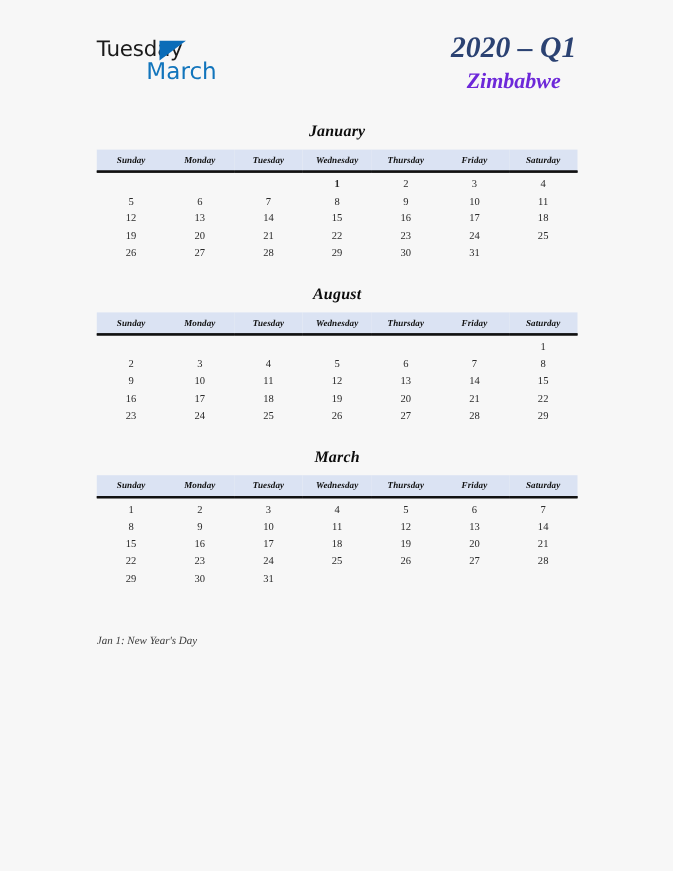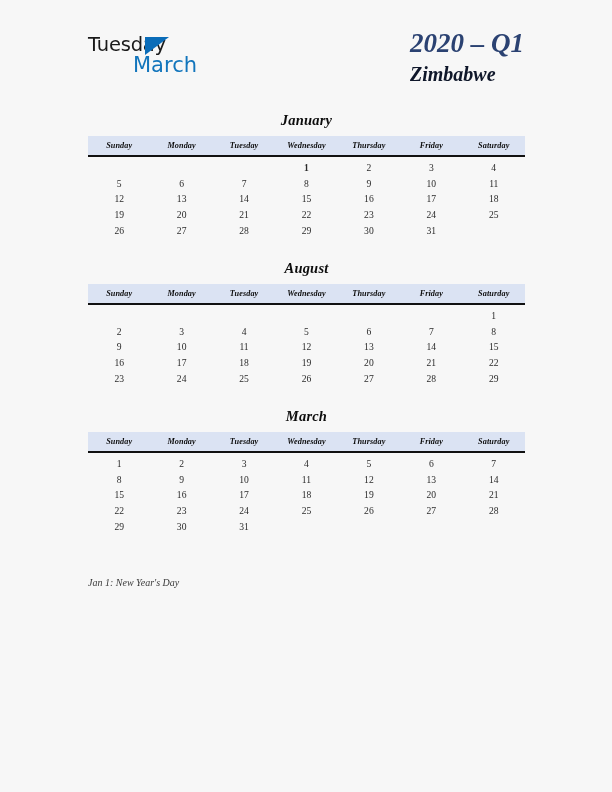--- a/index.html
+++ b/index.html
@@ -60,37 +60,37 @@
     position: absolute;
     left: 45px;
     top: 22px;
     white-space: nowrap;
   }
 
   .title-block {
     position: absolute;
     right: 0;
     top: 0;
-    text-align: left;
+    text-align: center;
   }
   .title-main {
     font-family: "Liberation Serif", serif;
     font-style: italic;
     font-weight: bold;
     font-size: 27px;
     color: #2b4272;
     line-height: 1.15;
     white-space: nowrap;
   }
   .title-sub {
     font-family: "Liberation Serif", serif;
     font-style: italic;
     font-weight: bold;
     font-size: 20px;
-    color: #0f172a;
+    color: #6d28d9;
     line-height: 1.25;
     margin-top: 3px;
     white-space: nowrap;
   }
 
   
   .months {
     position: absolute;
     top: 112px;
     left: 88px;

